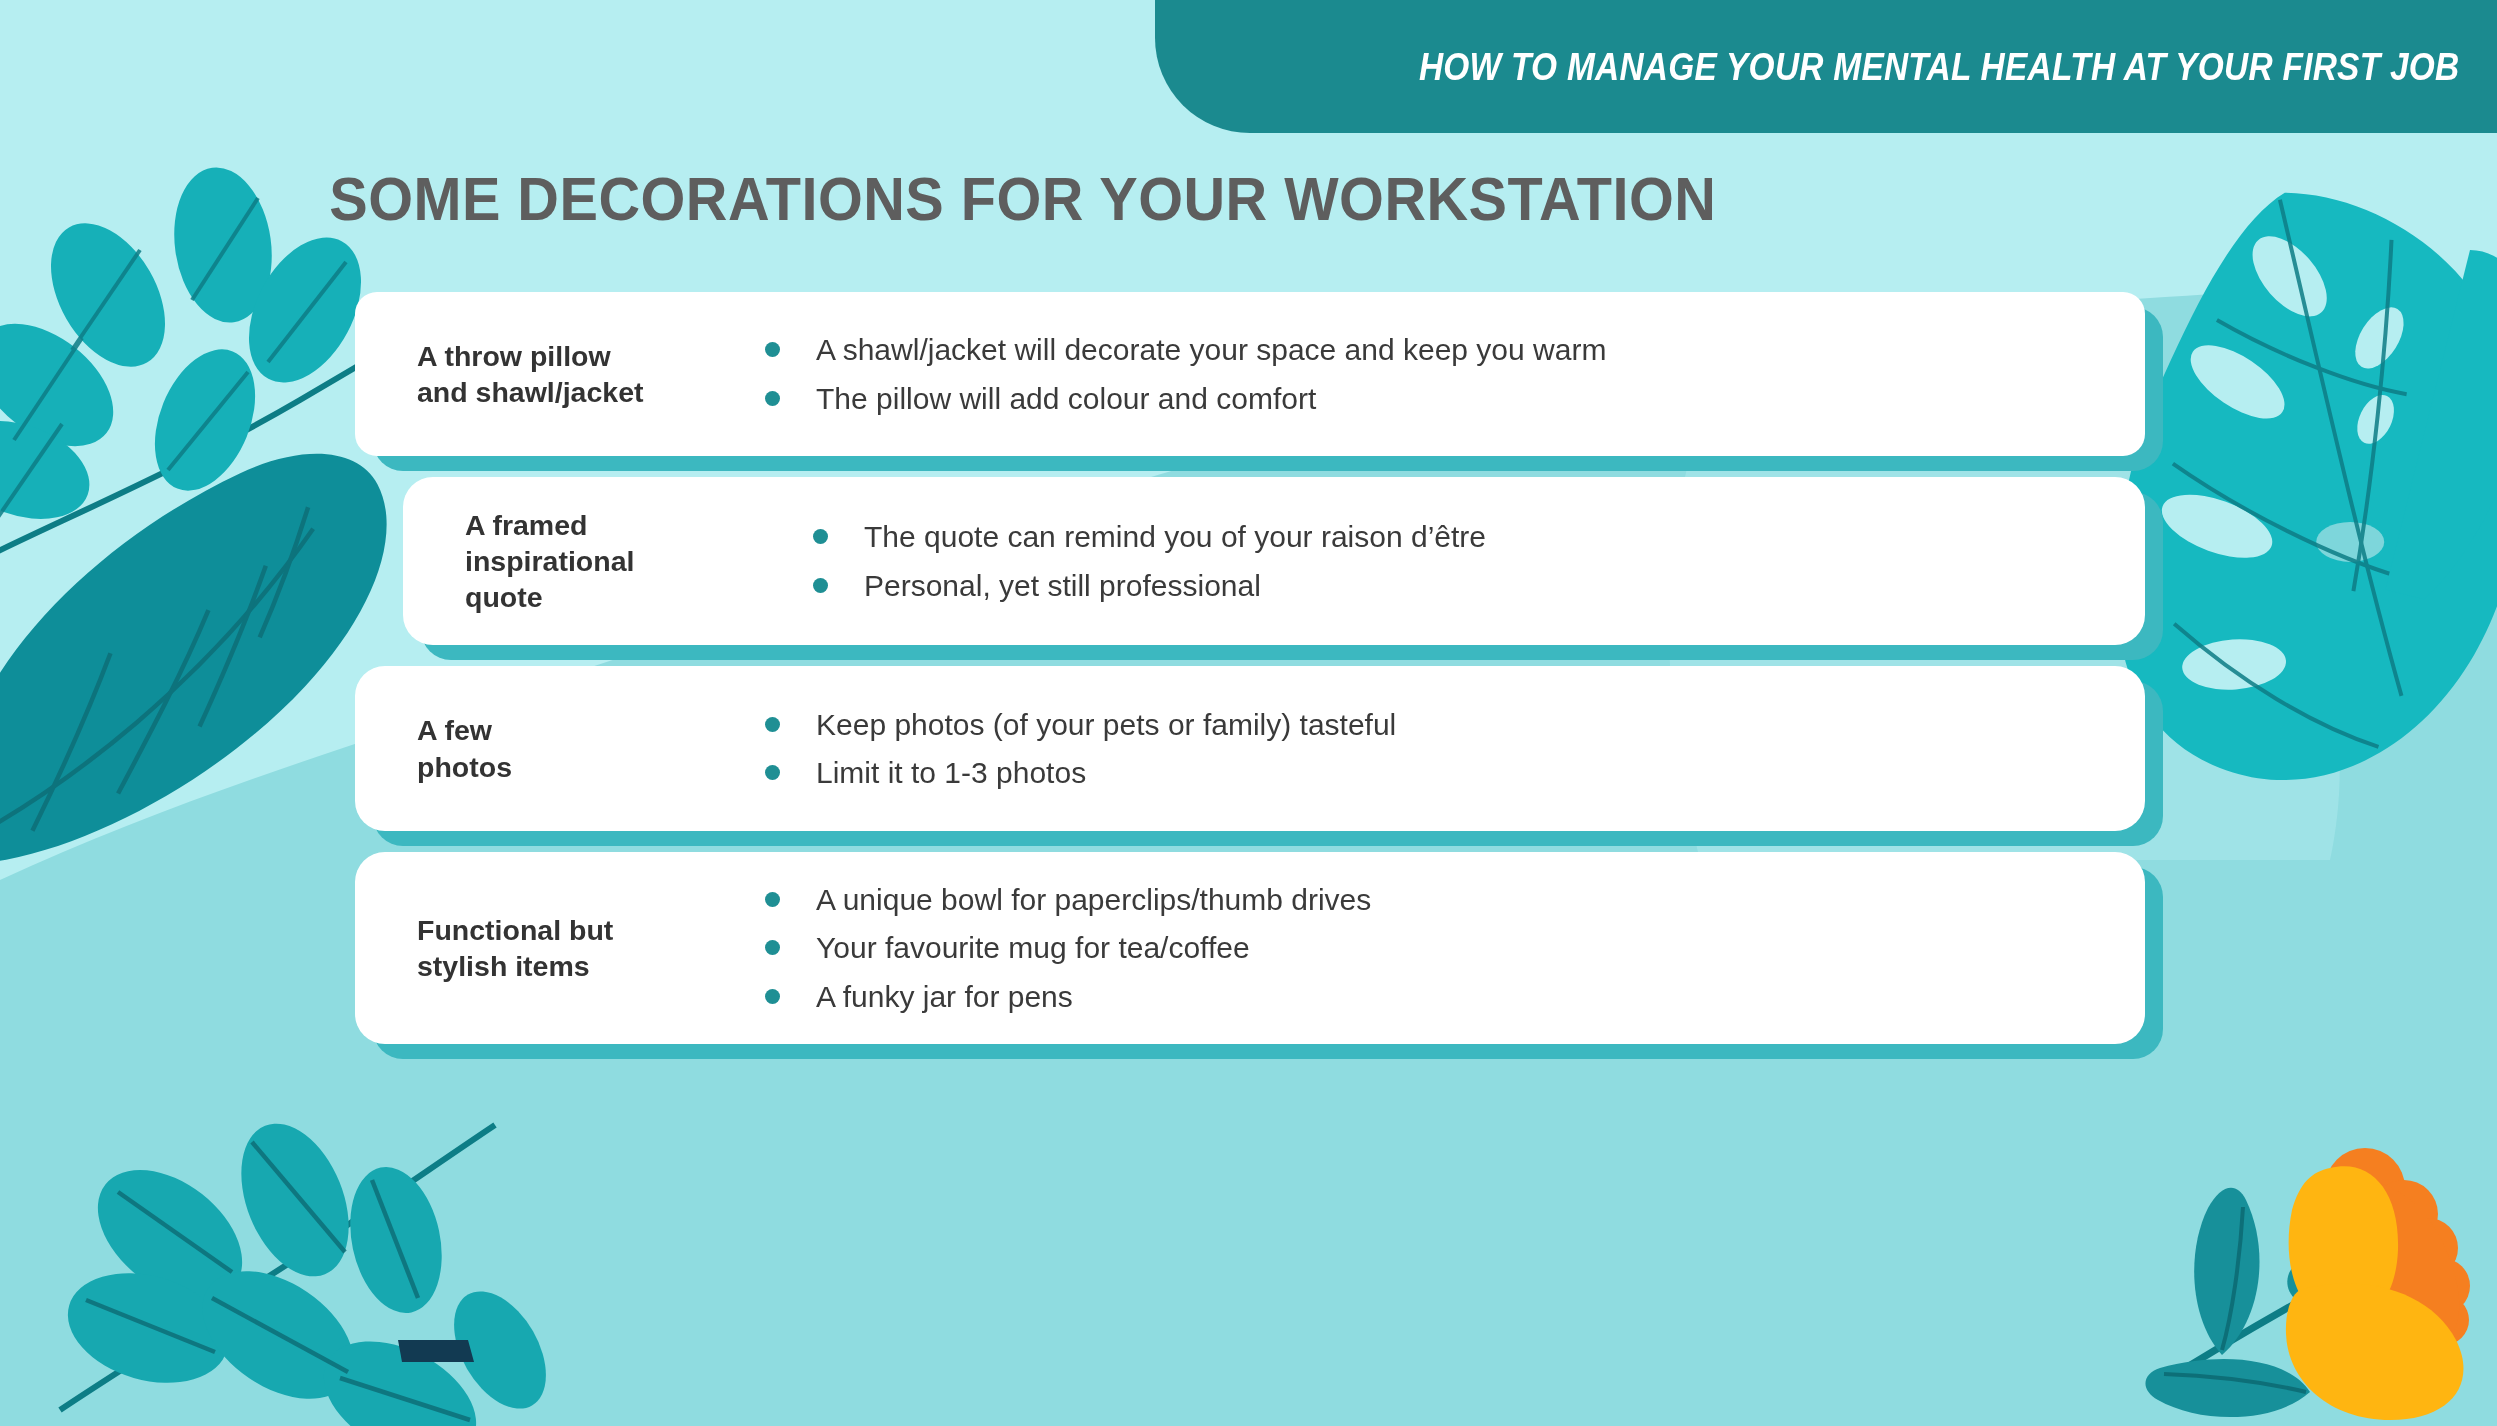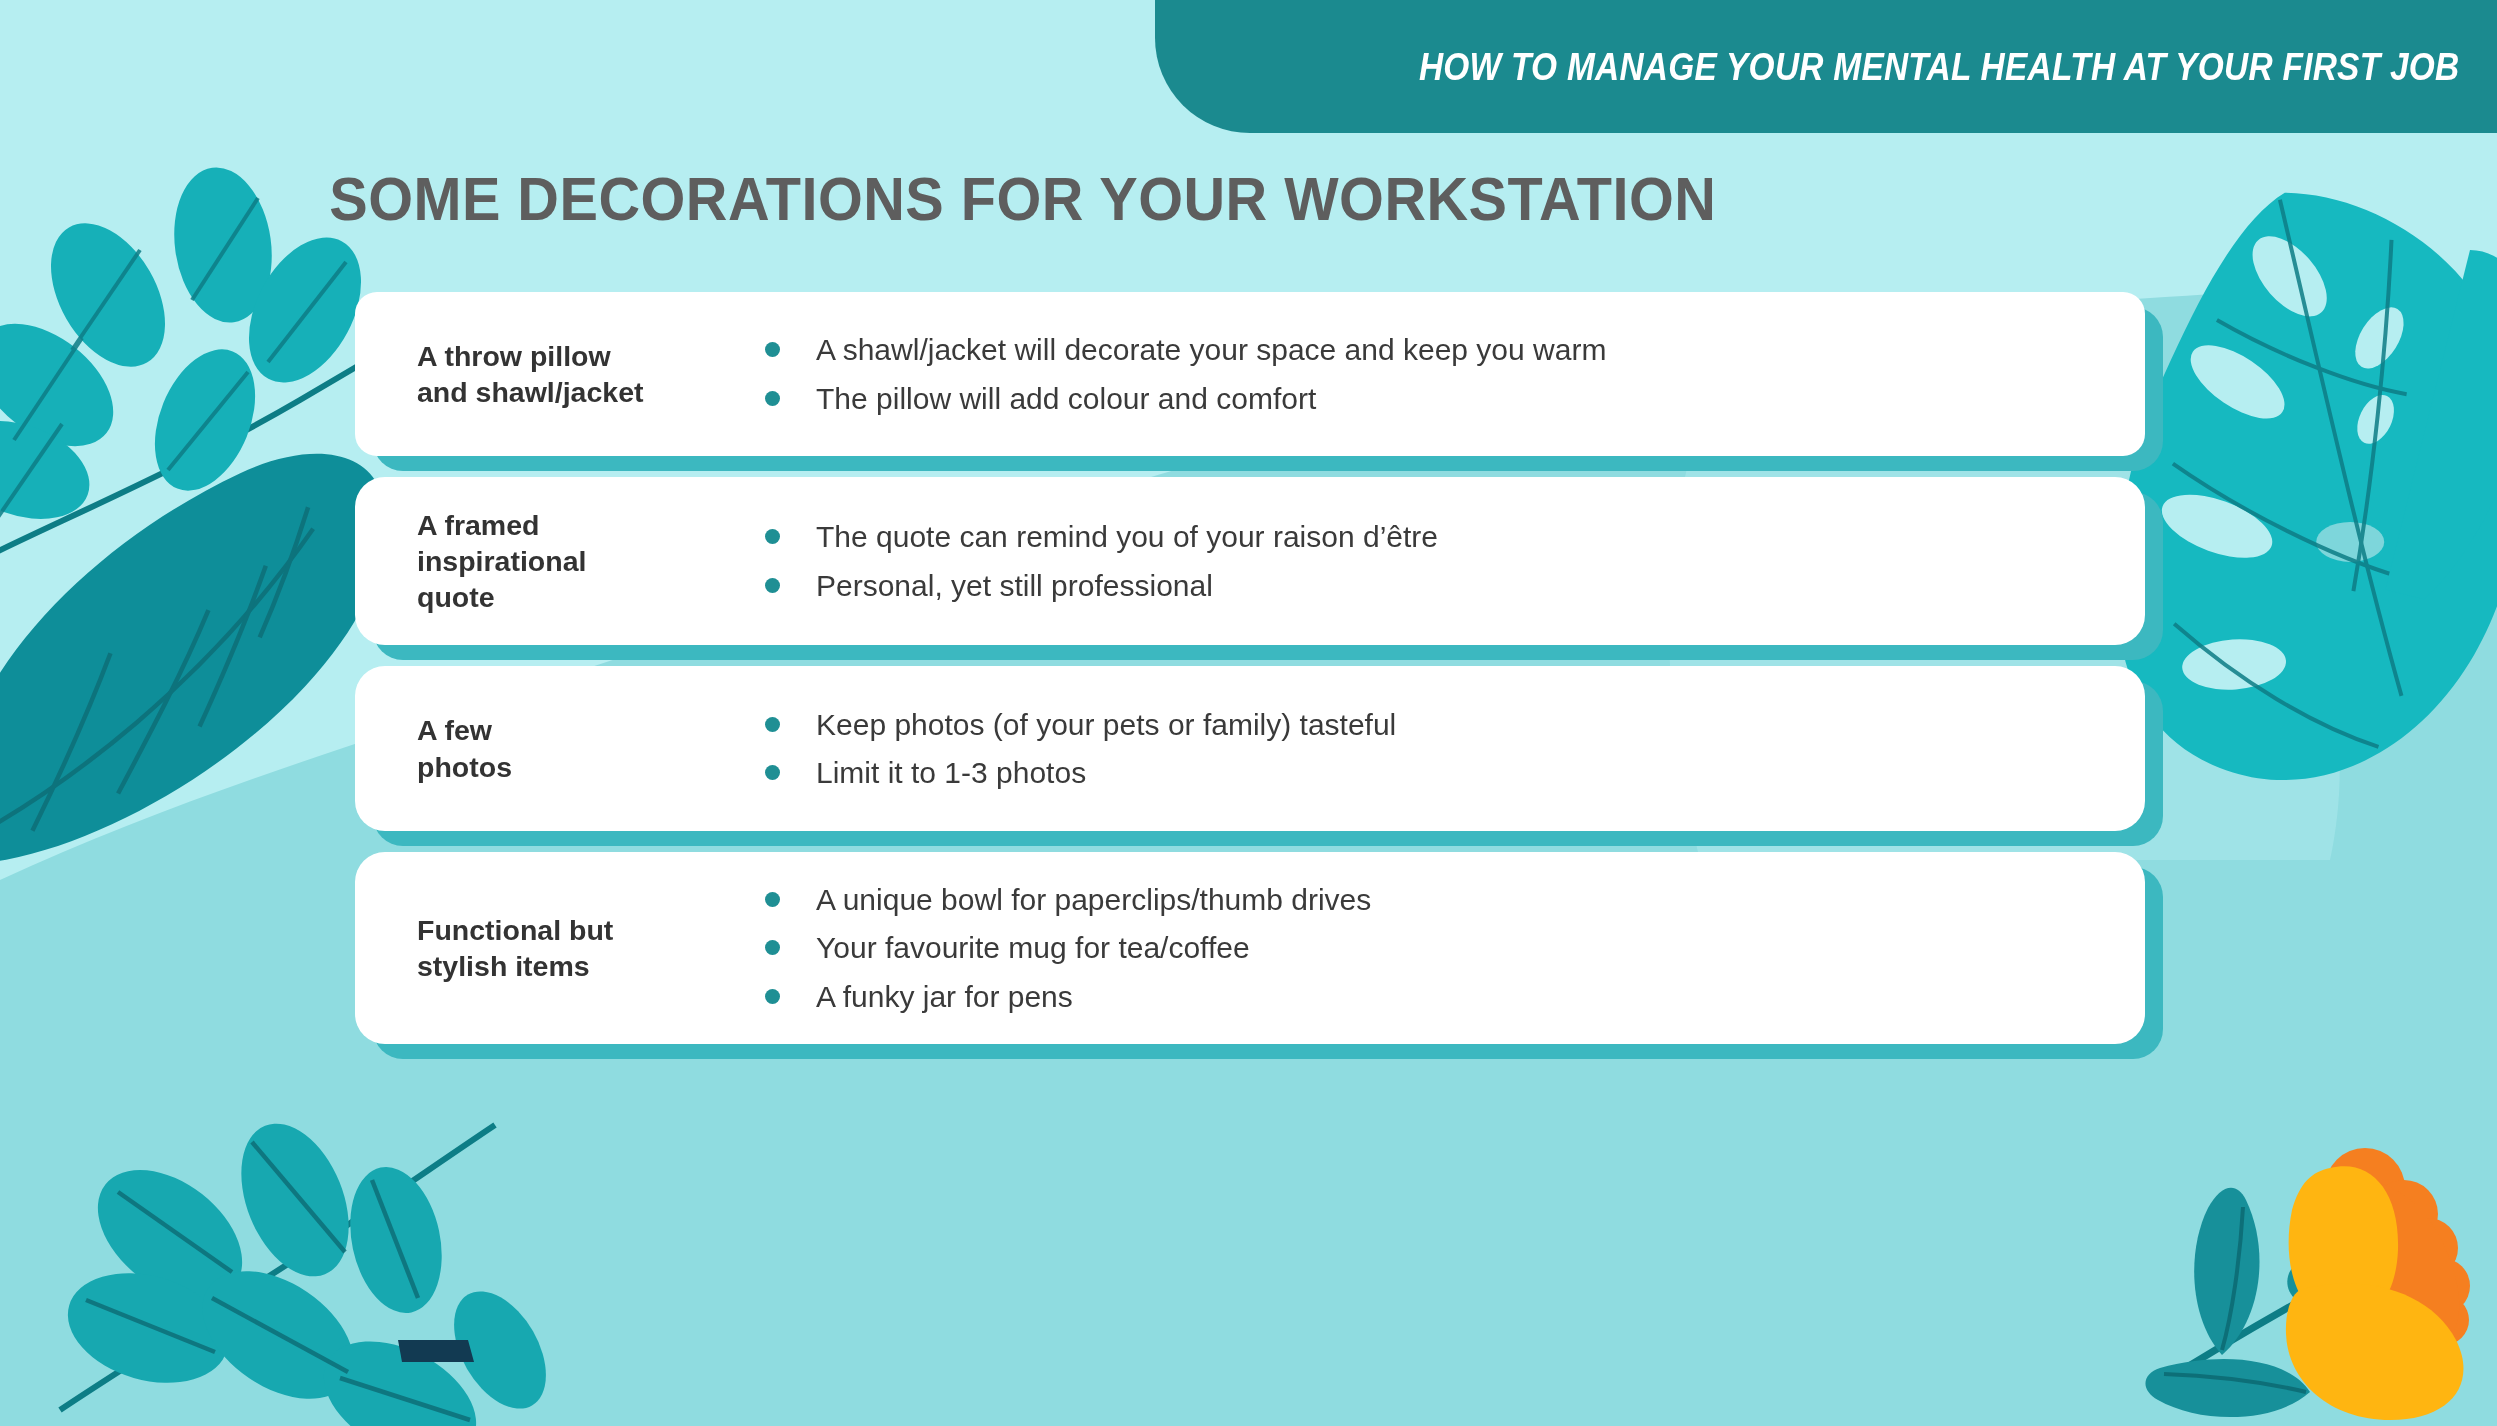--- a/index.html
+++ b/index.html
@@ -104,21 +104,21 @@
     position: absolute;
     left: 18px;
     top: 15px;
     width: 100%;
     height: 100%;
     background: #3cb8c0;
     border-radius: 30px;
     z-index: -1;
   }
   .card.c1 { height: 164px; border-radius: 22px; }
-  .card.c2 { height: 168px; }
+  .card.c2 { height: 168px; margin-left: 48px; }
   .card.c3 { height: 165px; margin-top: 12px; }
   .card.c4 { height: 192px; }
   .card.c4 { margin-bottom: 0; }
 
   .card-label {
     width: 300px;
     flex: 0 0 300px;
     color: #333333;
     font-size: 28.5px;
     font-weight: 700;

